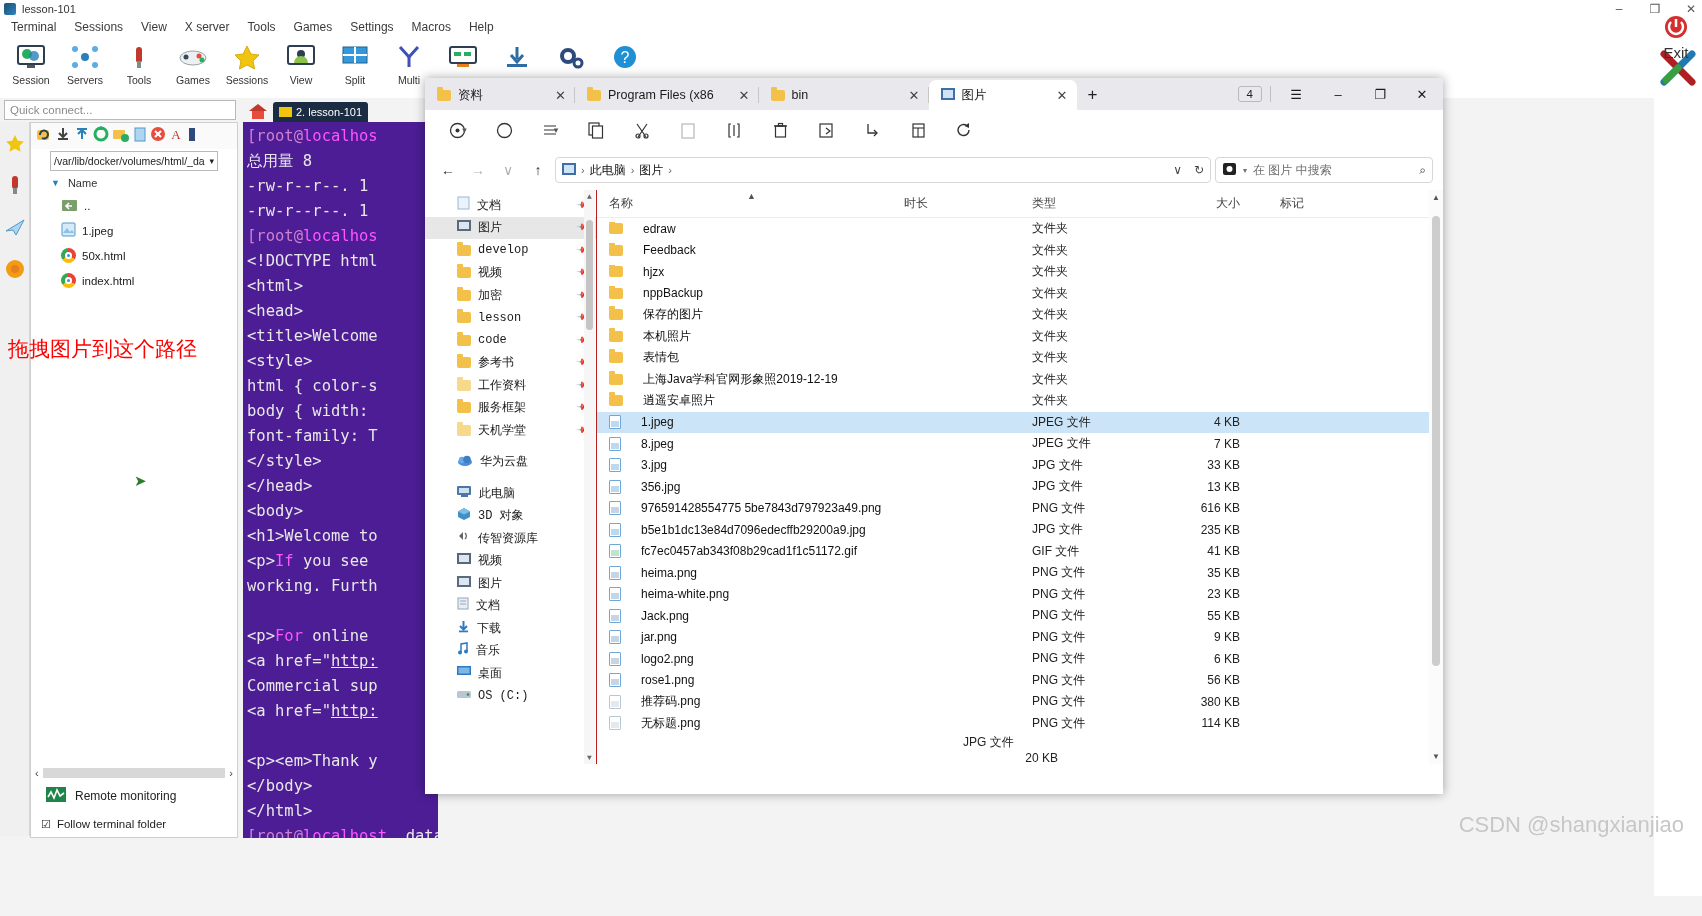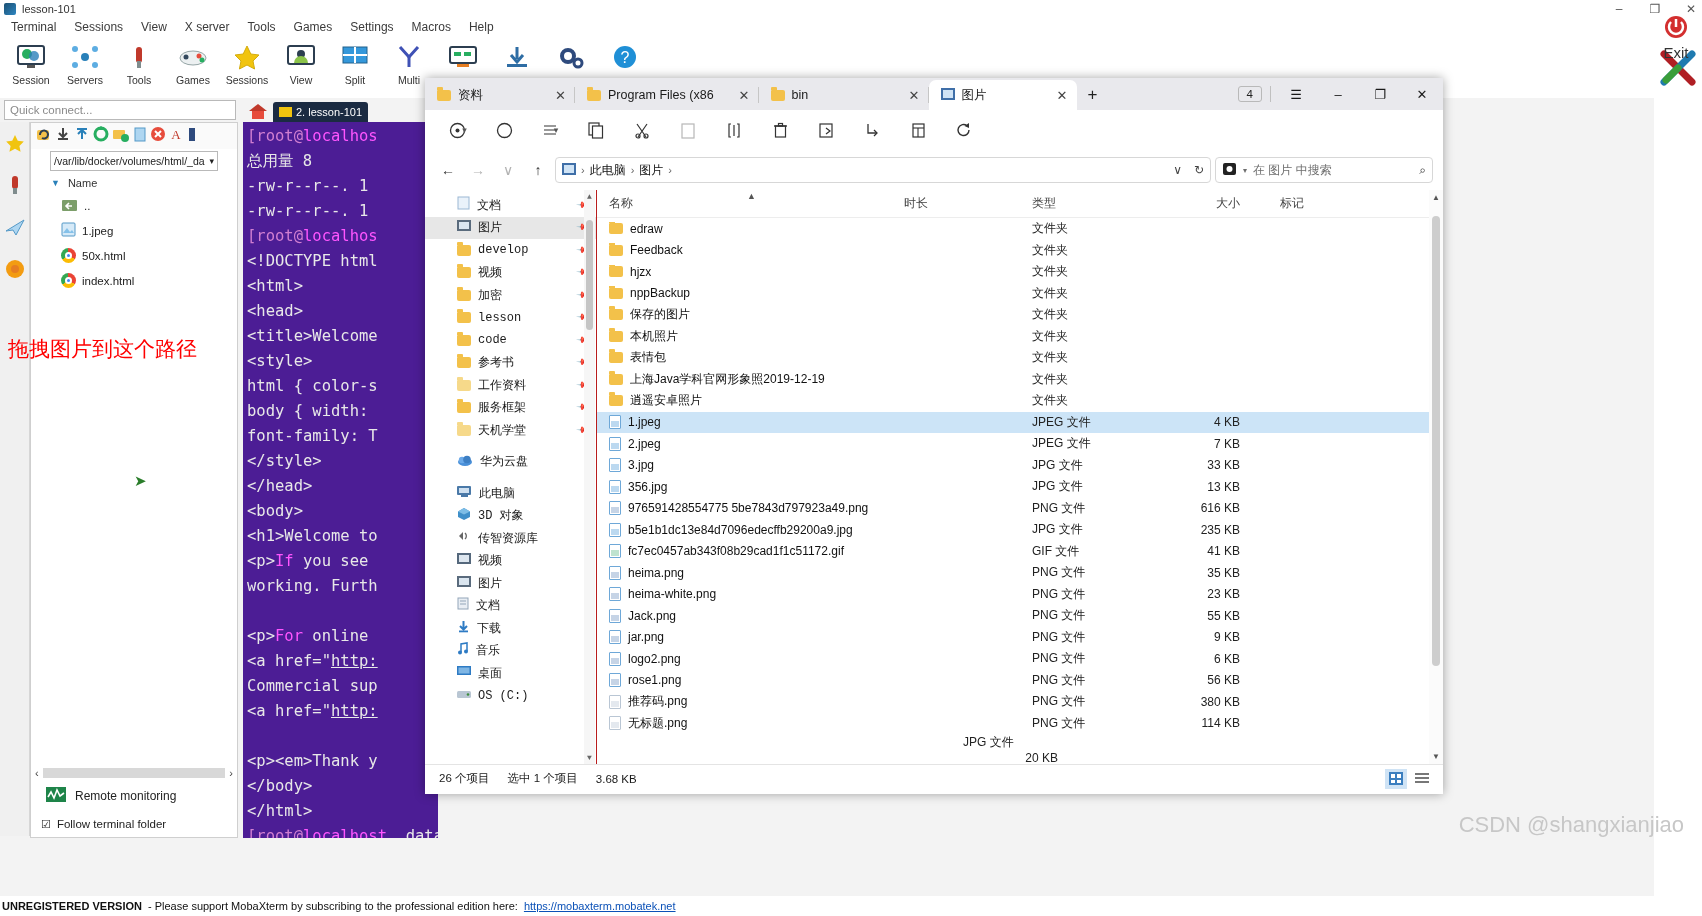--- a/index.html
+++ b/index.html
@@ -124,21 +124,21 @@
      border-bottom:1px solid #ededed; padding-left:12px; position:relative;}
   .lh .sortmark { position:absolute; left:150px; top:1px; font-size:9px; color:#555;}
   .lh .c-name { width:295px; }
   .lh .c-dur { width:128px; }
   .lh .c-type { width:126px; }
   .lh .c-size { width:100px; text-align:right; padding-right:18px;}
   .lh .c-tag { width:100px; padding-left:22px;}
 
   .row { height:21.5px; display:flex; align-items:center; font-size:12px; color:#111; padding-left:12px;}
   .row.sel { background:#cce4f7; }
-  .row .c-name { width:295px; display:flex; align-items:center; gap:7px; overflow:hidden; white-space:nowrap;}
+  .row .c-name { width:295px; display:flex; align-items:center; gap:20px; overflow:hidden; white-space:nowrap;}
   .row .c-dur { width:128px; }
   .row .c-type { width:126px; color:#222;}
   .row .c-size { width:100px; text-align:right; padding-right:18px; color:#222;}
   .row.dim { color:#8f8f8f;flex-direction:column; }
 
   .list-scroll { position:absolute; right:0; top:0; bottom:0; width:14px; background:#fbfbfb;}
   .list-scroll .th { position:absolute; left:3px; width:8px; top:26px; height:450px; background:#cdcdcd; border-radius:4px;}
   .list-scroll .ar { position:absolute; left:0; width:14px; text-align:center; font-size:8px; color:#555;}
 
   .ex-status { height:28px; border-top:1px solid #e4e4e4; display:flex; align-items:center;
@@ -501,25 +501,20 @@
   </div>
   <div style="position:absolute;right:4px;top:14px;text-align:center;width:44px;">
     <svg width="26" height="26">
         <circle cx="13" cy="13" r="11" fill="#d32f2f"></circle>
         <path d="M13 5 L13 13" stroke="#fff" stroke-width="2.5"></path>
         <path d="M8 8 a7 7 0 1 0 10 0" stroke="#fff" stroke-width="2.5" fill="none"></path>
       </svg>
     <div style="font-size:15px;color:#333;">Exit</div>
   </div>
 
-  <div class="mx-foot">
-    <b>UNREGISTERED VERSION</b>
-    <span>- Please support MobaXterm by subscribing to the professional edition here:</span>
-    <a href="#">https://mobaxterm.mobatek.net</a>
-  </div>
 </div>
 
 <div id="exp">
 
   <div class="ex-tabs">
     <div class="ex-tab" style="min-width:150px;">
       <span class="fld"></span>
       <span>资料</span>
       <span class="x">✕</span>
       <span class="sep"></span>
@@ -927,21 +922,21 @@
           </span>
           <span class="c-dur"></span>
           <span class="c-type">JPEG 文件</span>
           <span class="c-size">4 KB</span>
         </div>
       <div class="row">
           <span class="c-name">
             <span class="doc">
               <span class="b"></span>
             </span>
-            <span>2.jpeg</span>
+            <span>8.jpeg</span>
           </span>
           <span class="c-dur"></span>
           <span class="c-type">JPEG 文件</span>
           <span class="c-size">7 KB</span>
         </div>
       <div class="row">
           <span class="c-name">
             <span class="doc">
               <span class="b"></span>
             </span>
@@ -1096,38 +1091,15 @@
         </div>
 
       <div class="list-scroll">
         <span class="ar" style="top:3px;">▲</span>
         <span class="th"></span>
         <span class="ar" style="bottom:3px;">▼</span>
       </div>
     </div>
   </div>
 
-  <div class="ex-status">
-    <span>26 个项目</span>
-    <span>选中 1 个项目</span>
-    <span>3.68 KB</span>
-    <span class="vw">
-      <span class="vwb on">
-        <svg width="14" height="13">
-            <rect x="0" y="0" width="14" height="13" fill="#3a7ebf"></rect>
-            <rect x="2" y="2" width="4" height="4" fill="#fff"></rect>
-            <rect x="8" y="2" width="4" height="4" fill="#fff"></rect>
-            <rect x="2" y="8" width="4" height="3" fill="#fff"></rect>
-            <rect x="8" y="8" width="4" height="3" fill="#fff"></rect>
-          </svg>
-      </span>
-      <span class="vwb">
-        <svg width="14" height="13">
-            <rect x="0" y="1" width="14" height="2" fill="#777"></rect>
-            <rect x="0" y="5" width="14" height="2" fill="#777"></rect>
-            <rect x="0" y="9" width="14" height="2" fill="#777"></rect>
-          </svg>
-      </span>
-    </span>
-  </div>
 </div>
 
 <div class="watermark">CSDN @shangxianjiao</div>
 
 </body></html>

